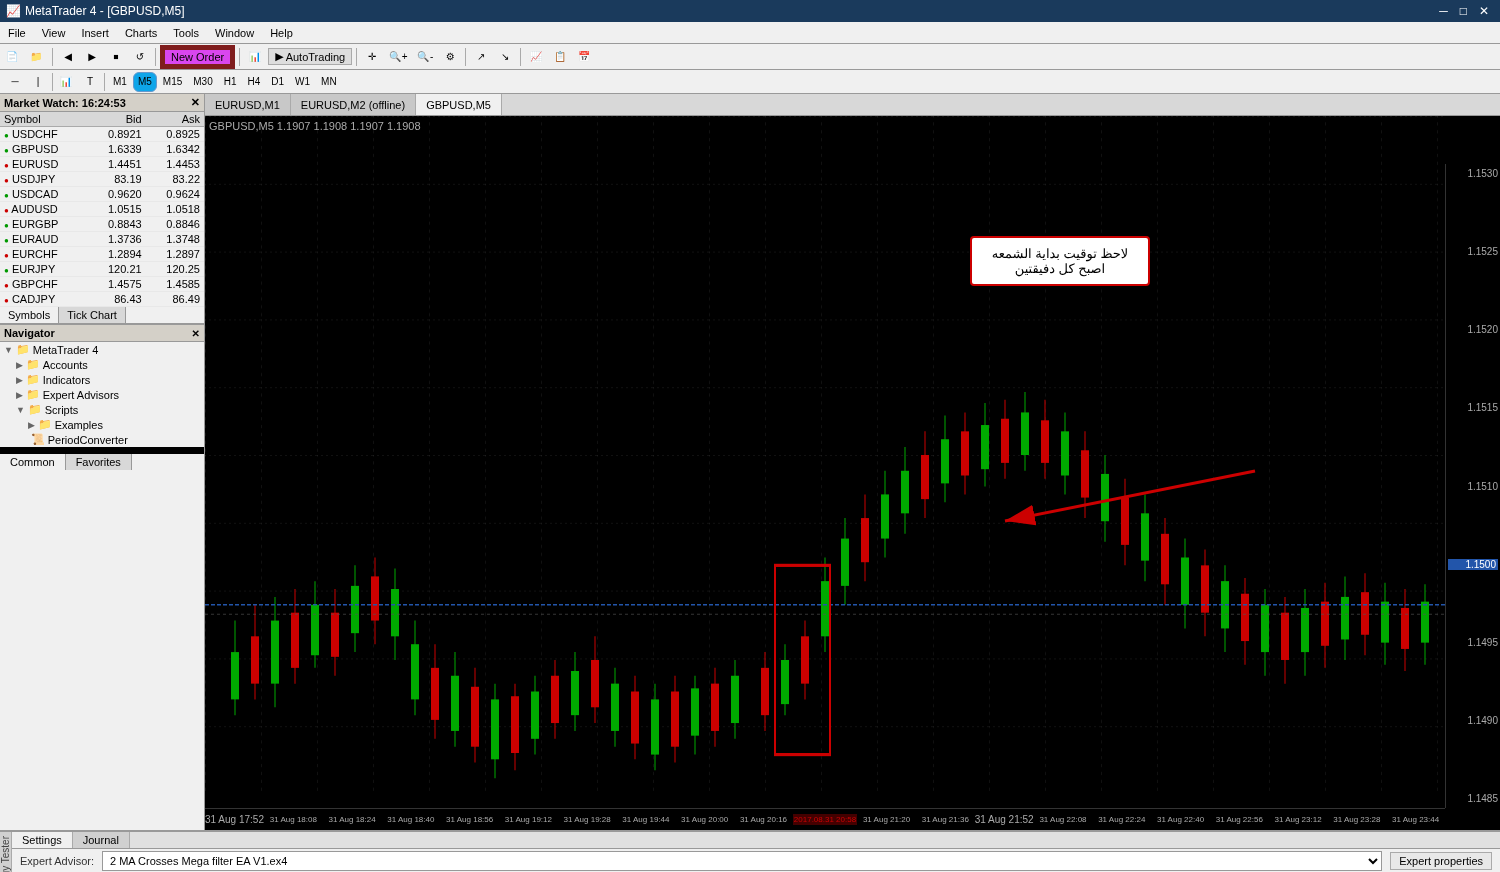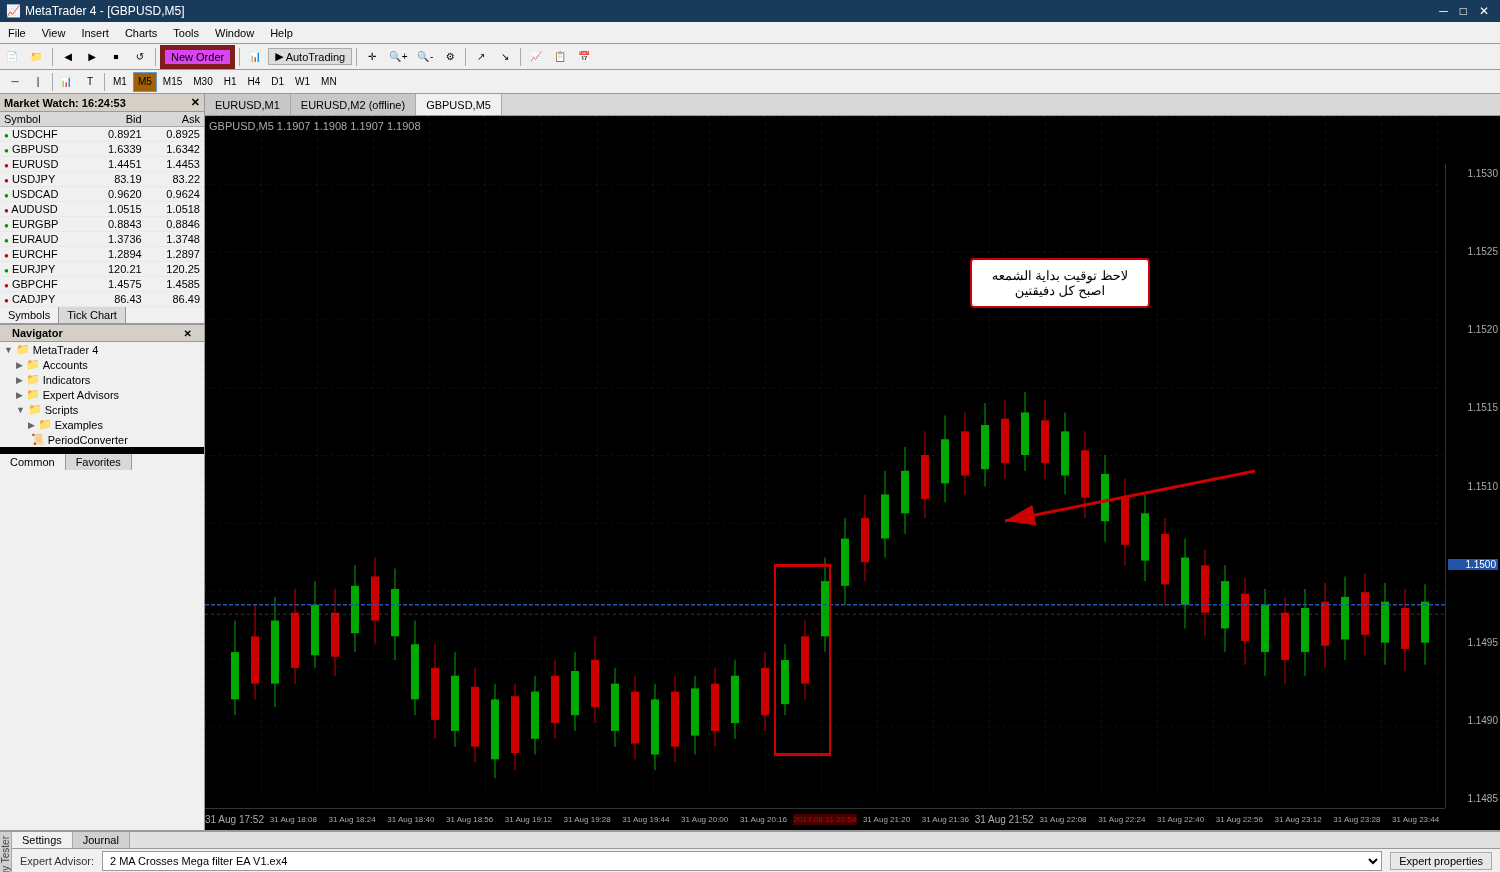--- a/index.html
+++ b/index.html
@@ -18,21 +18,21 @@
     
     .toolbar { background: #f0f0f0; height: 26px; display: flex; align-items: center; padding: 0 2px; border-bottom: 1px solid #999; gap: 2px; }
     .tb-btn { background: none; border: 1px solid transparent; cursor: pointer; padding: 1px 3px; font-size: 10px; height: 22px; min-width: 22px; display: flex; align-items: center; justify-content: center; }
     .tb-sep { width: 1px; height: 18px; background: #aaa; margin: 0 2px; }
     .tb-new-order { background: #d946ef; border: 5px solid #7f1d1d; padding: 1px 6px; font-size: 11px; cursor: pointer; }
     .tb-autotrading { background: #ddd; border: 1px solid #aaa; padding: 1px 6px; font-size: 11px; cursor: pointer; display: flex; align-items: center; gap: 2px; }
 
     
     .period-bar { background: #f0f0f0; height: 24px; display: flex; align-items: center; padding: 0 4px; border-bottom: 1px solid #999; gap: 1px; }
     .period-btn { background: none; border: 1px solid transparent; cursor: pointer; padding: 1px 4px; font-size: 10px; height: 20px; min-width: 20px; }
-    .period-btn.active { background: #a16207; border-color: #6699cc; }
+    .period-btn.active { background: #0ea5e9; border-color: #6699cc; border-radius: 6px; }
 
     
     .main-layout { display: flex; height: calc(872px - 22px - 22px - 26px - 24px - 22px - 20px); }
 
     
     .left-panel { width: 205px; background: #f0f0f0; border-right: 1px solid #999; display: flex; flex-direction: column; }
 
     
     .market-watch { border-bottom: 1px solid #999; }
     .panel-header { background: #d4d0c8; border-bottom: 1px solid #999; padding: 2px 4px; font-weight: bold; font-size: 11px; display: flex; justify-content: space-between; align-items: center; }
@@ -41,21 +41,21 @@
     .mw-table th:first-child { text-align: left; }
     .mw-table td { padding: 1px 4px; border-bottom: 1px solid #e8e8e8; }
     .mw-table td:first-child { text-align: left; }
     .mw-table td:not(:first-child) { text-align: right; }
     .mw-tabs { display: flex; border-bottom: 1px solid #999; }
     .mw-tab { padding: 2px 8px; border-right: 1px solid #999; cursor: pointer; background: #d8d8d8; font-size: 11px; }
     .mw-tab.active { background: #f0f0f0; }
 
     
     .navigator { flex: 1; overflow-y: auto; }
-    .nav-header { background: #d4d0c8; padding: 2px 12px; font-weight: bold; font-size: 11px; display: flex; justify-content: space-between; align-items: center; border-bottom: 1px solid #999; }
+    .nav-header { background: #d4d0c8; padding: 2px 4px; font-weight: bold; font-size: 11px; display: flex; justify-content: space-between; align-items: center; border-bottom: 1px solid #999; }
     .nav-close { cursor: pointer; font-size: 10px; }
     .tree-item { padding: 1px 4px; cursor: pointer; font-size: 11px; display: flex; align-items: center; gap: 3px; }
     .tree-item.level1 { padding-left: 4px; }
     .tree-item.level2 { padding-left: 16px; }
     .tree-item.level3 { padding-left: 28px; }
     .nav-tabs { display: flex; border-top: 7px solid #000000; }
     .nav-tab { padding: 2px 10px; border-right: 1px solid #999; cursor: pointer; background: #d8d8d8; font-size: 11px; }
     .nav-tab.active { background: #f0f0f0; }
 
     
@@ -452,21 +452,21 @@
           <rect x="1216" y="308" width="8" height="26" fill="#00aa00"></rect>
         </g>
 
         <line x1="0" y1="316" x2="1240" y2="316" stroke="#555" stroke-width="0.5" stroke-dasharray="3,3"></line>
 
         <line x1="0" y1="310" x2="1240" y2="310" stroke="#2255aa" stroke-width="1" stroke-dasharray="4,2"></line>
 
         <rect x="570" y="285" width="55" height="120" fill="none" stroke="#cc0000" stroke-width="2"></rect>
       </svg>
 
-      <div class="annotation-box" style="right: 350px; top: 142px; width: 180px;">
+      <div class="annotation-box" style="right: 350px; top: 120px; width: 180px;">
         <div style="font-size:13px; direction:rtl;">لاحظ توقيت بداية الشمعه</div>
         <div style="font-size:13px; direction:rtl;">اصبح كل دفيقتين</div>
       </div>
 
       <svg style="position:absolute;top:0;left:0;width:100%;height:100%;pointer-events:none;z-index:22;">
         <defs>
           <marker id="arrow" markerWidth="10" markerHeight="7" refX="10" refY="3.5" orient="auto">
             <polygon points="0 0, 10 3.5, 0 7" fill="#cc0000"></polygon>
           </marker>
         </defs>

